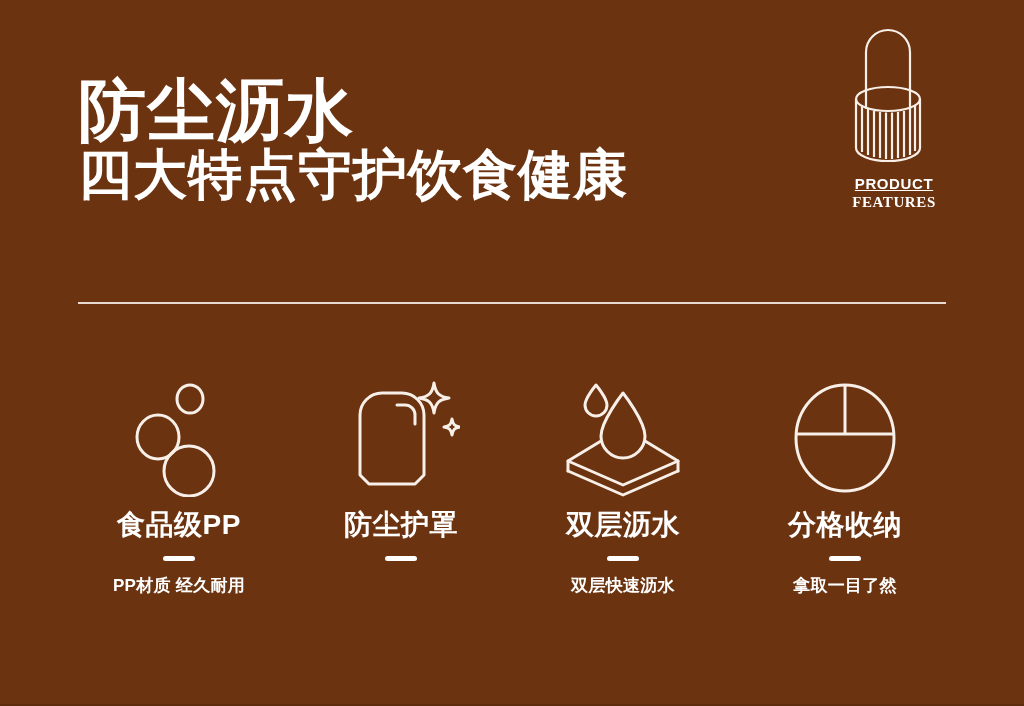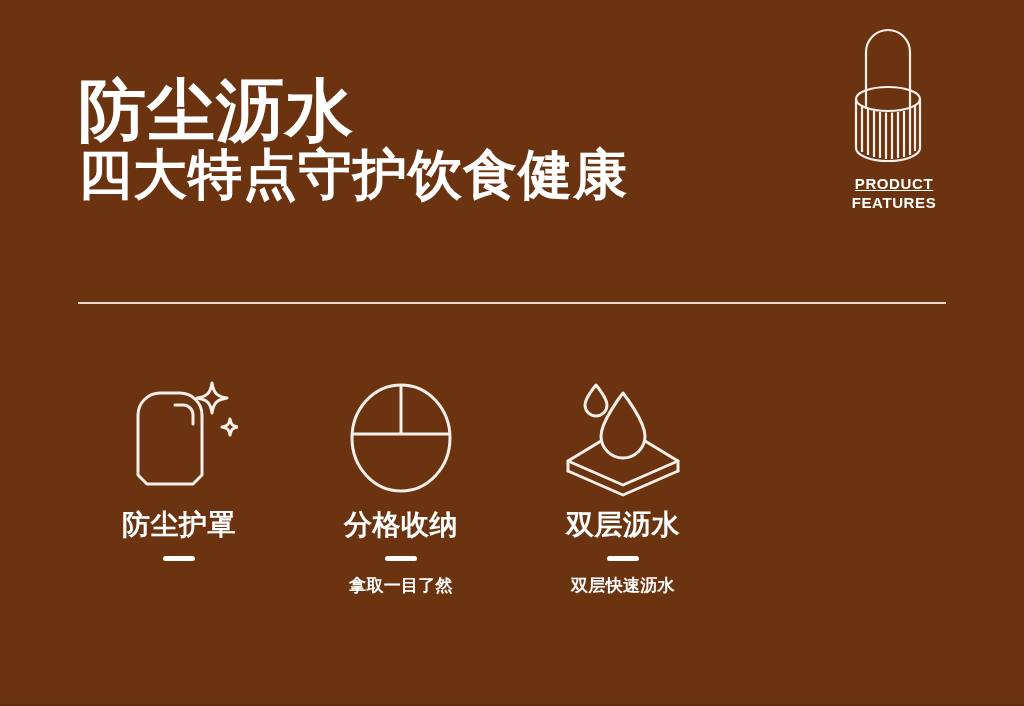--- a/index.html
+++ b/index.html
@@ -74,20 +74,21 @@
     line-height: 19px;
     letter-spacing: 0.6px;
     text-decoration: underline;
   }
   .product-badge .label-line2 {
     color: #ffffff;
     font-size: 15px;
     font-weight: 700;
     line-height: 19px;
     letter-spacing: 0.6px;
+    font-family: Liberation Serif, serif;
   }
 
   
   .rule {
     position: absolute;
     left: 78px;
     top: 302px;
     width: 868px;
     height: 2px;
     background: #f2e9e2;
@@ -184,68 +185,80 @@
       <div class="label">PRODUCT</div>
       <div class="label-line2">FEATURES</div>
     </div>
 
   </div>
 
   <div class="rule"></div>
 
   <div class="features">
 
+    <div class="feature">
+      <div class="f-icon">
+        <svg width="110" height="118" viewBox="0 0 110 118" fill="none" stroke="#f7efe8" stroke-width="3">
+          <ellipse cx="66" cy="20" rx="13" ry="14"></ellipse>
+          <ellipse cx="34" cy="58" rx="21" ry="22"></ellipse>
+          <ellipse cx="65" cy="92" rx="25" ry="25"></ellipse>
+        </svg>
+      </div>
+      <div class="f-title">食品级PP</div>
+      <div class="f-dash"></div>
+      <div class="f-sub">PP材质 经久耐用</div>
+    </div>
 
     <div class="feature">
       <div class="f-icon">
         <svg width="118" height="118" viewBox="0 0 118 118" fill="none" stroke="#f7efe8" stroke-width="3">
 
           <path d="M18 36 a22 22 0 0 1 22 -22 l20 0 a22 22 0 0 1 22 22 l0 60 l-9 9 l-46 0 l-9 -9 z" stroke-linejoin="round"></path>
 
           <path d="M55 26 l8 0 a10 10 0 0 1 10 10 l0 9" stroke-linecap="round"></path>
 
           <path d="M92 4 c1.5 10 5 13.5 15 15 c-10 1.5 -13.5 5 -15 15 c-1.5 -10 -5 -13.5 -15 -15 c10 -1.5 13.5 -5 15 -15 z" stroke-linejoin="round"></path>
 
           <path d="M110 40 c0.9 5.5 2.6 7.2 8 8 c-5.4 0.8 -7.1 2.5 -8 8 c-0.9 -5.5 -2.6 -7.2 -8 -8 c5.4 -0.8 7.1 -2.5 8 -8 z" stroke-linejoin="round"></path>
         </svg>
       </div>
       <div class="f-title">防尘护罩</div>
       <div class="f-dash"></div>
+    </div>
+
+    <div class="feature">
+      <div class="f-icon">
+        <svg width="126" height="118" viewBox="0 0 126 118" fill="none" stroke="#f7efe8" stroke-width="3">
+
+          <path d="M36 6 c0 0 -11 13 -11 20 a11 11 0 0 0 22 0 c0 -7 -11 -20 -11 -20 z" stroke-linejoin="round"></path>
+
+          <path d="M63 14 c0 0 -22 28 -22 43 a22 22 0 0 0 44 0 c0 -15 -22 -43 -22 -43 z" stroke-linejoin="round"></path>
+
+          <path d="M41 62 L8 82 L63 106 L118 82 L85 62" stroke-linejoin="round" stroke-linecap="round"></path>
+
+          <path d="M8 92 L63 116 L118 92" stroke-linejoin="round" stroke-linecap="round"></path>
+          <path d="M8 82 L8 92" stroke-linecap="round"></path>
+          <path d="M118 82 L118 92" stroke-linecap="round"></path>
+        </svg>
+      </div>
+      <div class="f-title">双层沥水</div>
+      <div class="f-dash"></div>
+      <div class="f-sub">双层快速沥水</div>
     </div>
 
     <div class="feature">
       <div class="f-icon">
         <svg width="106" height="112" viewBox="0 0 106 112" fill="none" stroke="#f7efe8" stroke-width="3">
           <ellipse cx="53" cy="56" rx="49" ry="53"></ellipse>
           <path d="M4.5 52 L101.5 52"></path>
           <path d="M53 3.5 L53 52"></path>
         </svg>
       </div>
       <div class="f-title">分格收纳</div>
       <div class="f-dash"></div>
       <div class="f-sub">拿取一目了然</div>
     </div>
 
-    <div class="feature">
-      <div class="f-icon">
-        <svg width="126" height="118" viewBox="0 0 126 118" fill="none" stroke="#f7efe8" stroke-width="3">
-
-          <path d="M36 6 c0 0 -11 13 -11 20 a11 11 0 0 0 22 0 c0 -7 -11 -20 -11 -20 z" stroke-linejoin="round"></path>
-
-          <path d="M63 14 c0 0 -22 28 -22 43 a22 22 0 0 0 44 0 c0 -15 -22 -43 -22 -43 z" stroke-linejoin="round"></path>
-
-          <path d="M41 62 L8 82 L63 106 L118 82 L85 62" stroke-linejoin="round" stroke-linecap="round"></path>
-
-          <path d="M8 92 L63 116 L118 92" stroke-linejoin="round" stroke-linecap="round"></path>
-          <path d="M8 82 L8 92" stroke-linecap="round"></path>
-          <path d="M118 82 L118 92" stroke-linecap="round"></path>
-        </svg>
-      </div>
-      <div class="f-title">双层沥水</div>
-      <div class="f-dash"></div>
-      <div class="f-sub">双层快速沥水</div>
-    </div>
-
   </div>
 
   <div class="bottom-edge"></div>
 
 </div>
 
 </body></html>

